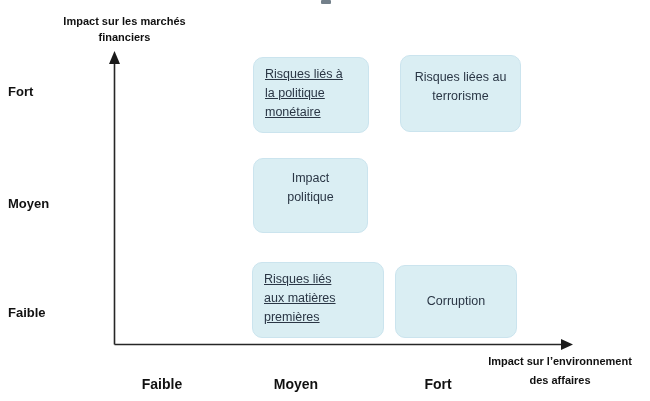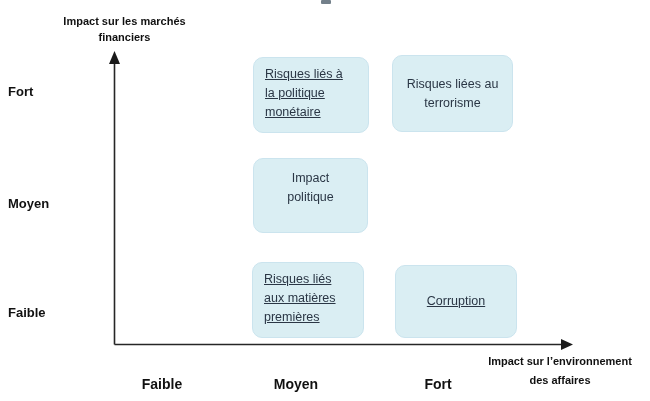--- a/index.html
+++ b/index.html
@@ -66,26 +66,25 @@
     text-decoration: underline;
   }
   .risk-box.align-center {
     text-align: center;
   }
   .risk-box.vcenter {
     display: flex;
     align-items: center;
     justify-content: center;
     text-align: right;
-    text-decoration: underline;
   }
   #box-monetary    { left: 253px; top: 57px;  width: 116px; height: 76px; }
-  #box-terrorism   { left: 392px; top: 55px;  width: 121px; height: 77px; padding-top: 19px; }
+  #box-terrorism   { left: 400px; top: 55px;  width: 121px; height: 77px; padding-top: 12px; }
   #box-political   { left: 253px; top: 158px; width: 115px; height: 75px; padding-top: 10px; }
-  #box-commodities { left: 252px; top: 262px; width: 112px; height: 76px; }
+  #box-commodities { left: 252px; top: 262px; width: 132px; height: 76px; }
   #box-corruption  { left: 395px; top: 265px; width: 122px; height: 73px; }
   #y-axis-title { left: 47px; top: 13px; width: 155px; }
   #x-axis-title { left: 465px; top: 352px; width: 190px; line-height: 19px; }
   #row-label-fort   { top: 84px; }
   #row-label-moyen  { top: 196px; }
   #row-label-faible { top: 305px; }
   #col-label-faible { left: 130px; }
   #col-label-moyen  { left: 264px; }
   #col-label-fort   { left: 406px; }
   #cropped-artifact {

